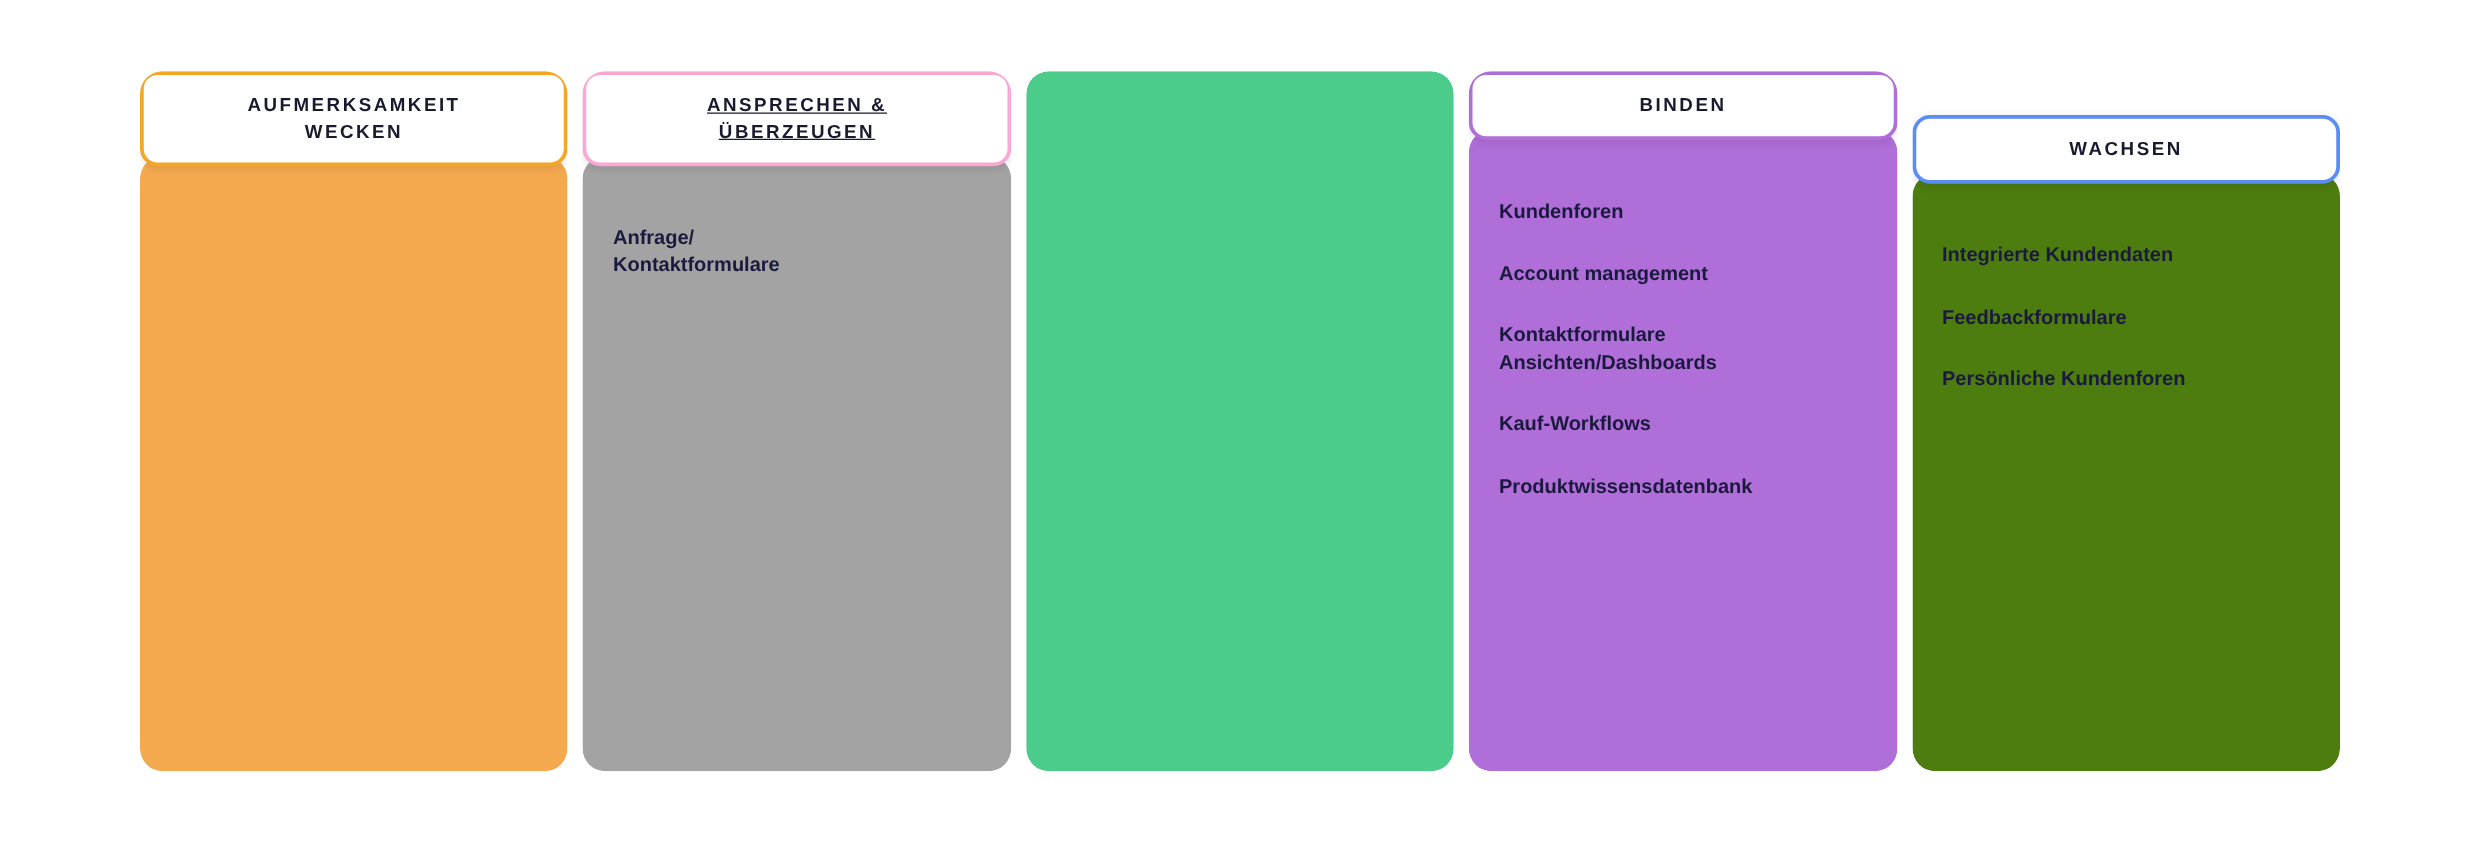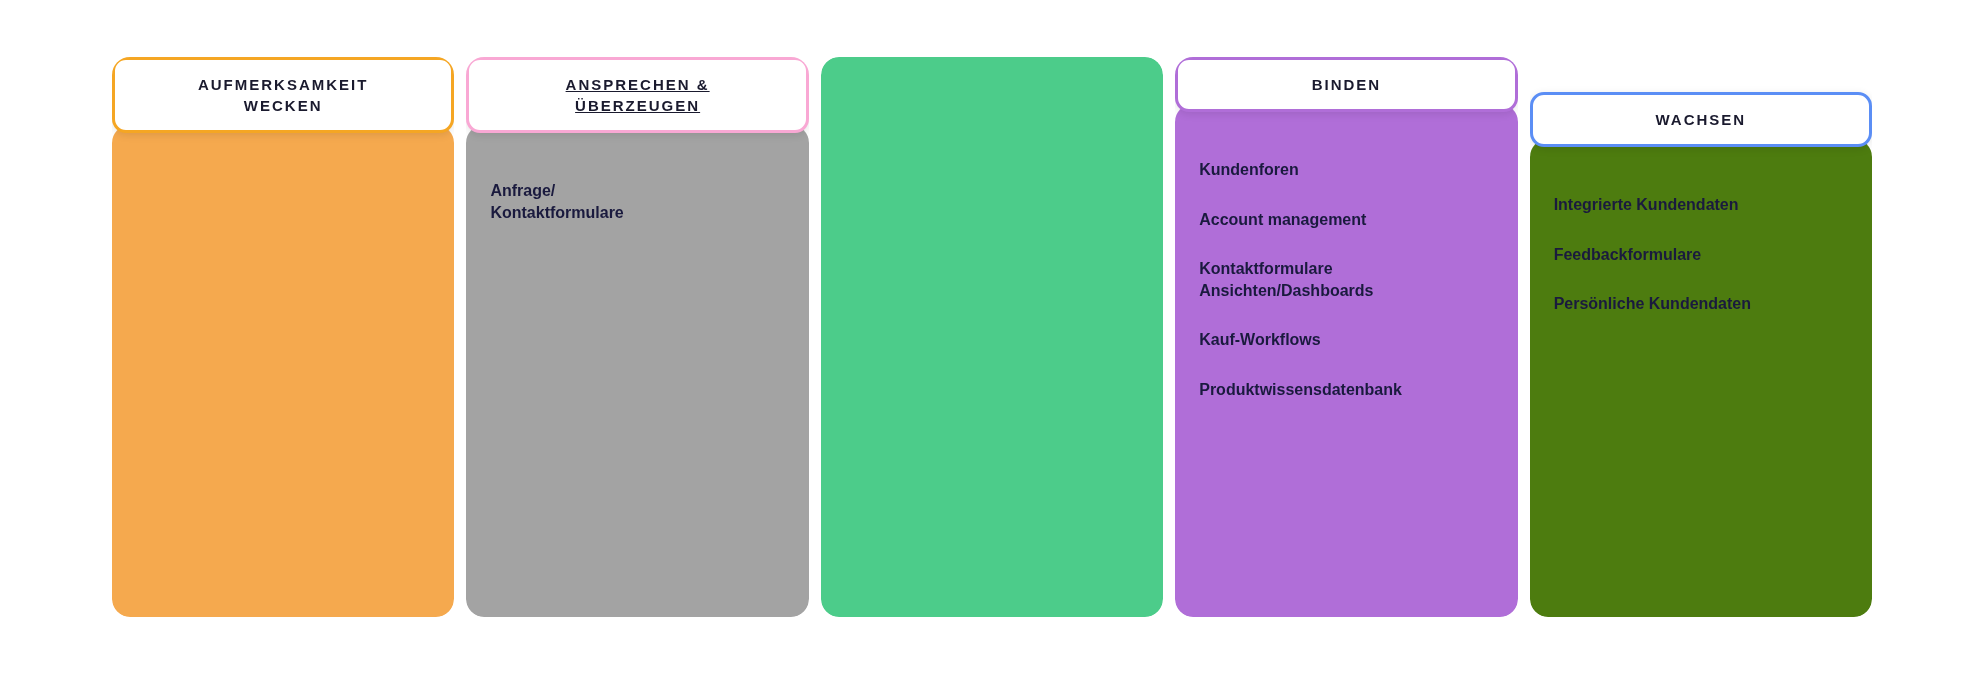--- a/index.html
+++ b/index.html
@@ -131,16 +131,16 @@
         <div class="column-item">Kontaktformulare Ansichten/Dashboards</div>
         <div class="column-item">Kauf-Workflows</div>
         <div class="column-item">Produktwissensdatenbank</div>
       </div>
     </div>
     <div class="column col-wachsen">
       <div class="column-header">WACHSEN</div>
       <div class="column-body">
         <div class="column-item">Integrierte Kundendaten</div>
         <div class="column-item">Feedbackformulare</div>
-        <div class="column-item">Persönliche Kundendaten</div>
+        <div class="column-item">Persönliche Kundenforen</div>
       </div>
     </div>
   </div>
 
 </body></html>

